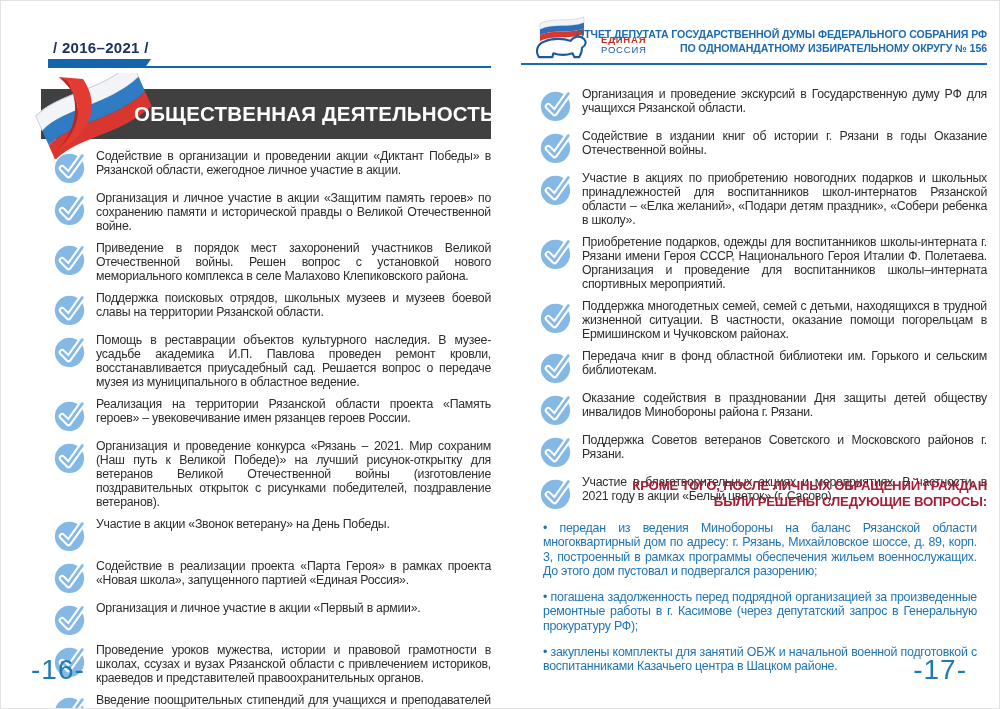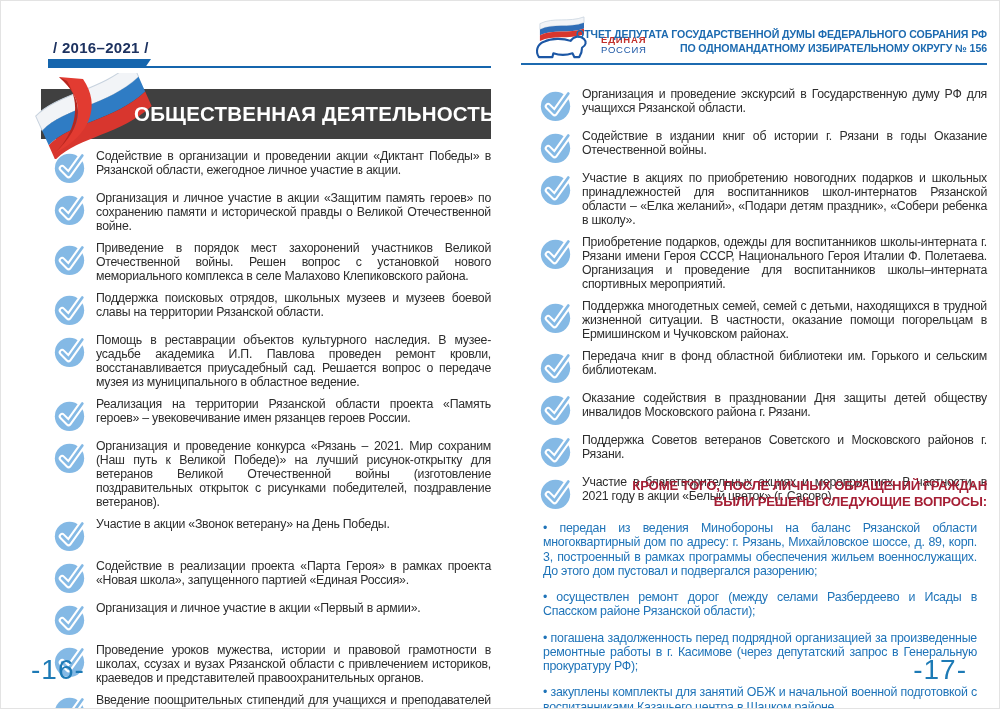--- a/index.html
+++ b/index.html
@@ -246,21 +246,21 @@
       <div class="check-item">
         <svg class="check-icon" viewBox="0 0 34 36">
             <use href="#checkmark"></use>
           </svg>
         <p>Передача книг в фонд областной библиотеки им. Горького и сельским библиотекам.</p>
       </div>
       <div class="check-item">
         <svg class="check-icon" viewBox="0 0 34 36">
             <use href="#checkmark"></use>
           </svg>
-        <p>Оказание содействия в праздновании Дня защиты детей обществу инвалидов Московского района г. Рязани.</p>
+        <p>Оказание содействия в праздновании Дня защиты детей обществу инвалидов Минобороны района г. Рязани.</p>
       </div>
       <div class="check-item">
         <svg class="check-icon" viewBox="0 0 34 36">
             <use href="#checkmark"></use>
           </svg>
         <p>Поддержка Советов ветеранов Советского и Московского районов г. Рязани.</p>
       </div>
       <div class="check-item">
         <svg class="check-icon" viewBox="0 0 34 36">
             <use href="#checkmark"></use>
@@ -269,20 +269,19 @@
       </div>
     </div>
 
     <div class="red-heading">
       <div>КРОМЕ ТОГО, ПОСЛЕ ЛИЧНЫХ ОБРАЩЕНИЙ ГРАЖДАН</div>
       <div>БЫЛИ РЕШЕНЫ СЛЕДУЮЩИЕ ВОПРОСЫ:</div>
     </div>
 
     <div class="bullets">
       <p>• передан из ведения Минобороны на баланс Рязанской области многоквартирный дом по адресу: г. Рязань, Михайловское шоссе, д. 89, корп. 3, построенный в рамках программы обеспечения жильем военнослужащих. До этого дом пустовал и подвергался разорению;</p>
-      <p>• осуществлен ремонт дорог (между селами Разбердеево и Исады в Спасском районе Рязанской области);</p>
       <p>• погашена задолженность перед подрядной организацией за произведенные ремонтные работы в г. Касимове (через депутатский запрос в Генеральную прокуратуру РФ);</p>
       <p>• закуплены комплекты для занятий ОБЖ и начальной военной подготовкой с воспитанниками Казачьего центра в Шацком районе.</p>
     </div>
 
     <div class="page-num pn-right">-17-</div>
   </div>
 </div>
 
 </body></html>

